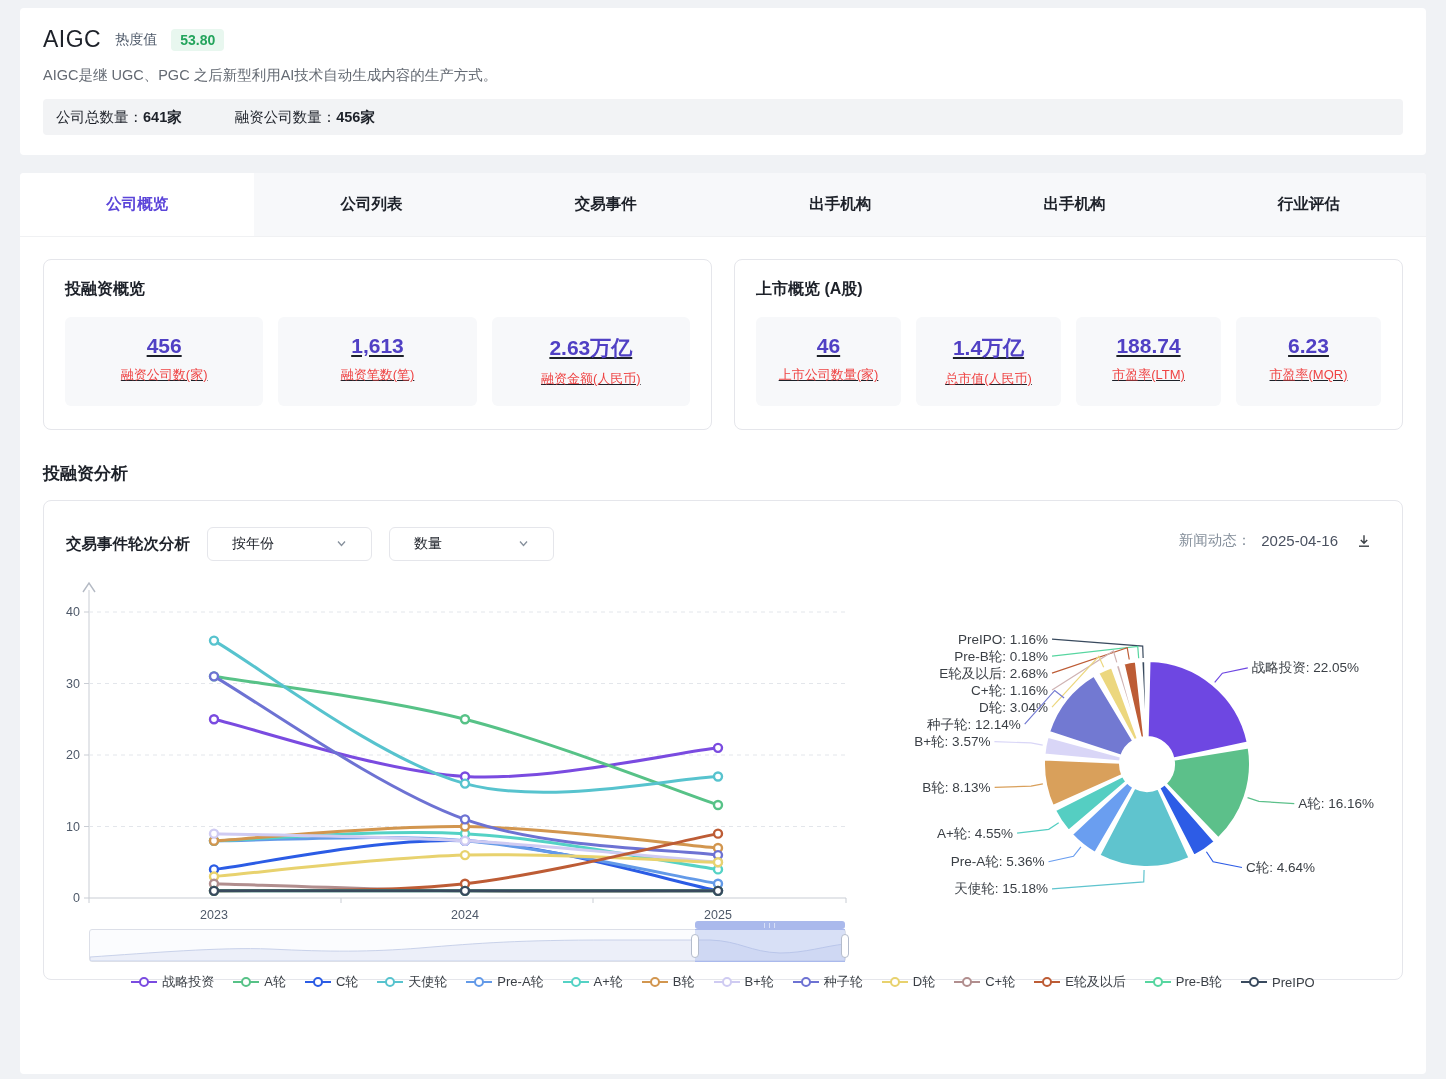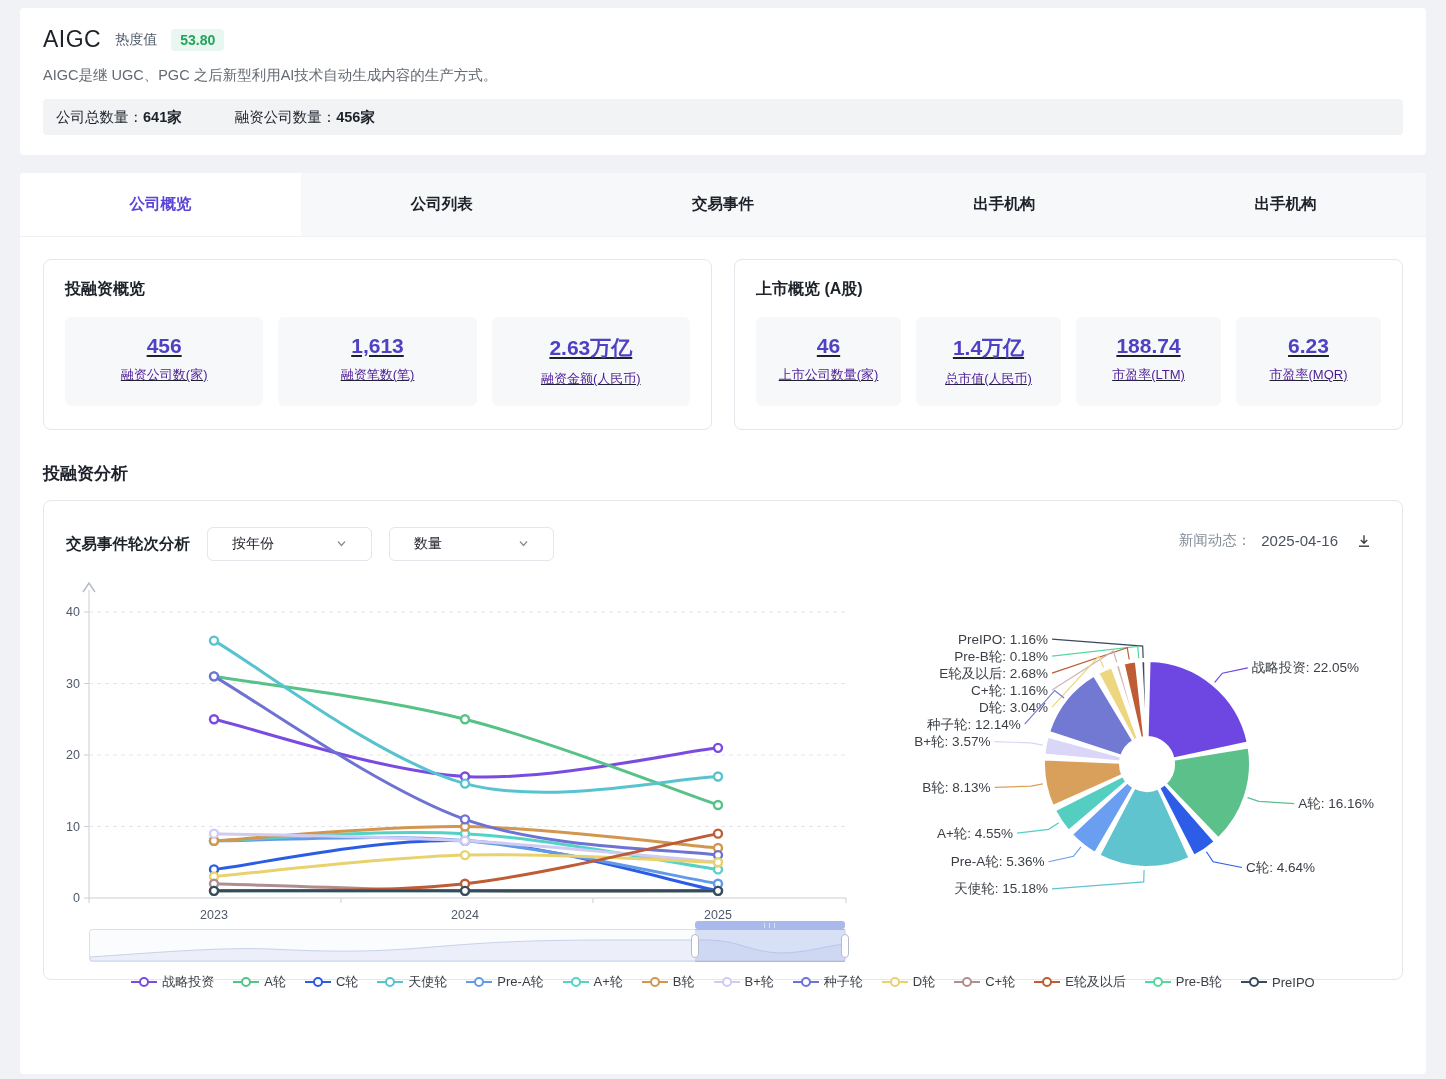--- a/index.html
+++ b/index.html
@@ -21,21 +21,21 @@
   .tab { flex:1; display:flex; align-items:center; justify-content:center; font-size:15.5px; font-weight:bold; color:#1d2129; cursor:pointer; }
   .tab.active { background:#fff; color:#5b45d9; }
   .content { padding:22px 23px 0 23px; }
 
   .cards-row { display:flex; gap:22px; }
   .ov-card { flex:1; border:1px solid #e5e6eb; border-radius:8px; padding:19px 21px 23px 21px; background:#fff; }
   .ov-title { font-size:16px; font-weight:bold; margin-bottom:17px; }
   .tiles { display:flex; gap:15px; }
   .tile { flex:1; background:#f7f8fa; border-radius:6px; text-align:center; padding:17px 4px 18px 4px;text-decoration:underline; }
   .tile .v { color:#5040c4; font-size:21px; font-weight:bold; }
-  .tile .l { margin-top:8px; font-size:13px; color:#4c1d95; }
+  .tile .l { margin-top:8px; font-size:13px; color:#ef4444; }
 
   .section-title { font-size:17px; font-weight:bold; margin:32px 0 15px 0; }
 
   
   .panel { border:1px solid #e5e6eb; border-radius:8px; position:relative; height:480px; background:#fff; }
   .panel-controls { position:absolute; left:22px; top:26px; display:flex; align-items:center; gap:17px; }
   .panel-title { font-size:15.5px; font-weight:600; }
   .select { width:165px; height:34px; border:1px solid #e5e6eb; border-radius:6px; background:#fff; display:flex; align-items:center; justify-content:space-between; padding:0 24px; font-size:14px; cursor:pointer; }
   .panel-right { position:absolute; right:30px; top:30px; display:flex; align-items:center; gap:10px; font-size:14.5px; color:#86909c; }
   .panel-right .date { color:#4a5160; font-size:15px; }
@@ -72,20 +72,21 @@
       </div>
   </div>
 
   <div class="main">
     <div class="tabbar" id="tabbar">
         <div class="tab active">公司概览</div>
         <div class="tab ">公司列表</div>
         <div class="tab ">交易事件</div>
         <div class="tab ">出手机构</div>
         <div class="tab ">出手机构</div>
+        <div class="tab ">行业评估</div>
       </div>
 
     <div class="content">
       <div class="cards-row" id="cards-row">
           <div class="ov-card">
      <div class="ov-title">投融资概览</div>
      <div class="tiles">
               <div class="tile">
           <div class="v">456</div>
           <div class="l">融资公司数(家)</div>

